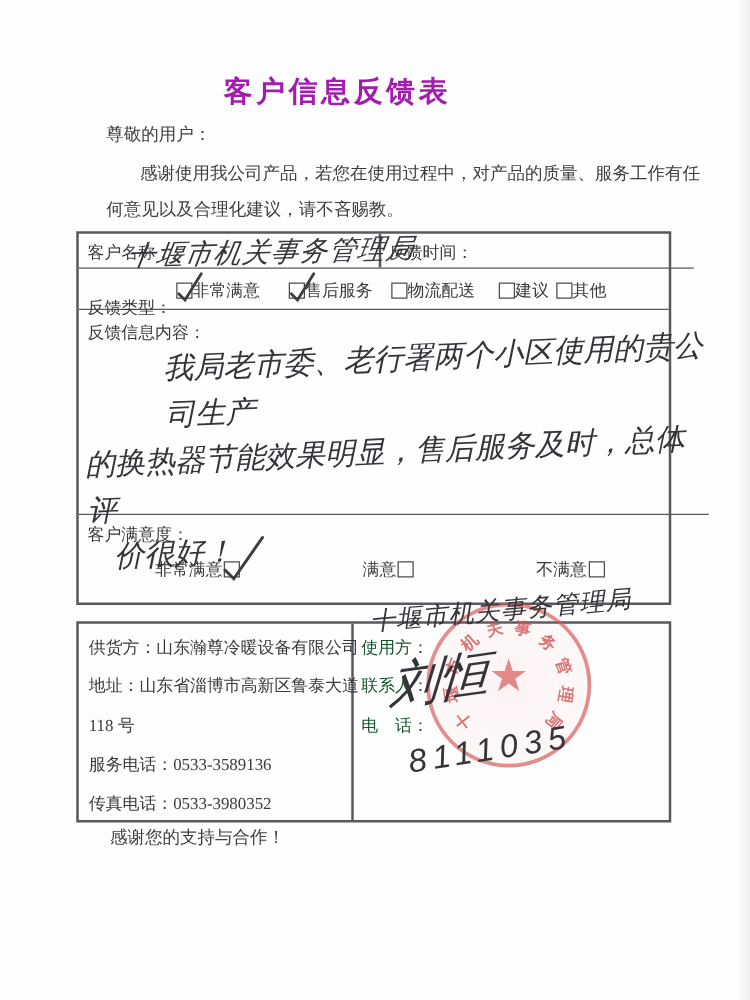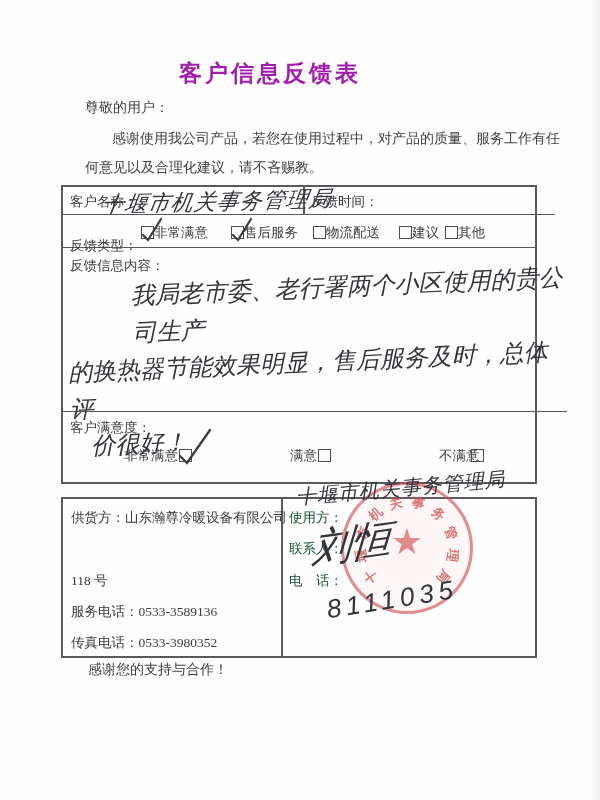--- a/index.html
+++ b/index.html
@@ -127,30 +127,31 @@
         <svg class="check" style="left:-3px;top:-24px;" width="36" height="40" viewBox="0 0 36 40">
             <path d="M3 30 L10 37 L33 4" fill="none" stroke="#3c3d42" stroke-width="2.4" stroke-linecap="round"></path>
           </svg>
       </span>
 
       <span class="opt-label" style="left:227px;font-family:Liberation Mono, monospace;">满意</span>
       <span class="cb" style="left:255px;">
         
       </span>
 
-      <span class="opt-label" style="left:376px;">不满意</span>
+      <span class="opt-label" style="left:366px;">不满意</span>
       <span class="cb" style="left:408px;">
         
       </span>
     </div>
   </div>
 
   <div class="boxB">
     <div class="vdiv2"></div>
     <span class="sline" style="top:10px;">供货方：山东瀚尊冷暖设备有限公司</span>
+    <span class="sline" style="top:41px;">地址：山东省淄博市高新区鲁泰大道</span>
     <span class="sline" style="top:73px;">118 号</span>
     <span class="sline" style="top:104px;">服务电话：0533-3589136</span>
     <span class="sline" style="top:135px;">传真电话：0533-3980352</span>
 
     <span class="uline" style="top:10px;">使用方：</span>
     <span class="uline" style="top:41px;">联系人：</span>
     <span class="uline" style="top:73px;">电　话：</span>
   </div>
 
   <div class="closing">感谢您的支持与合作！</div>

